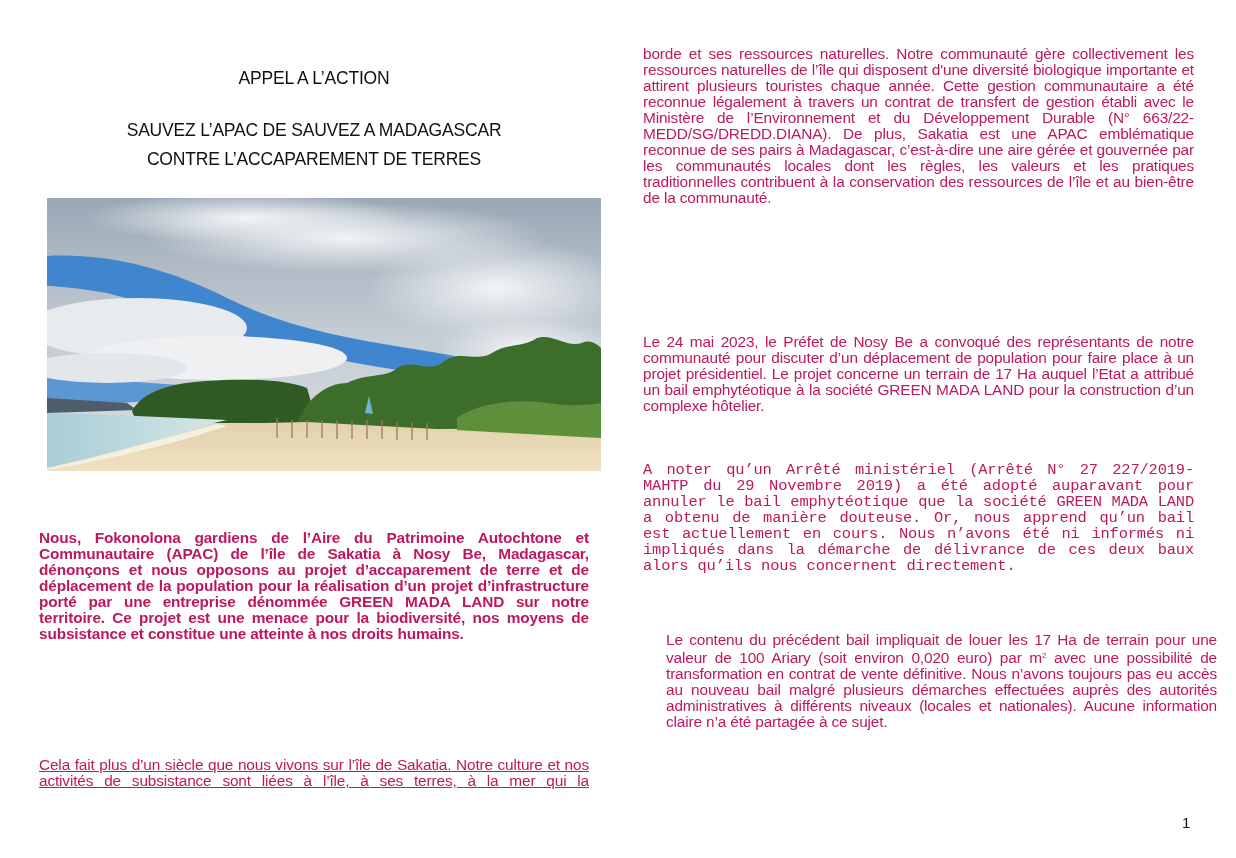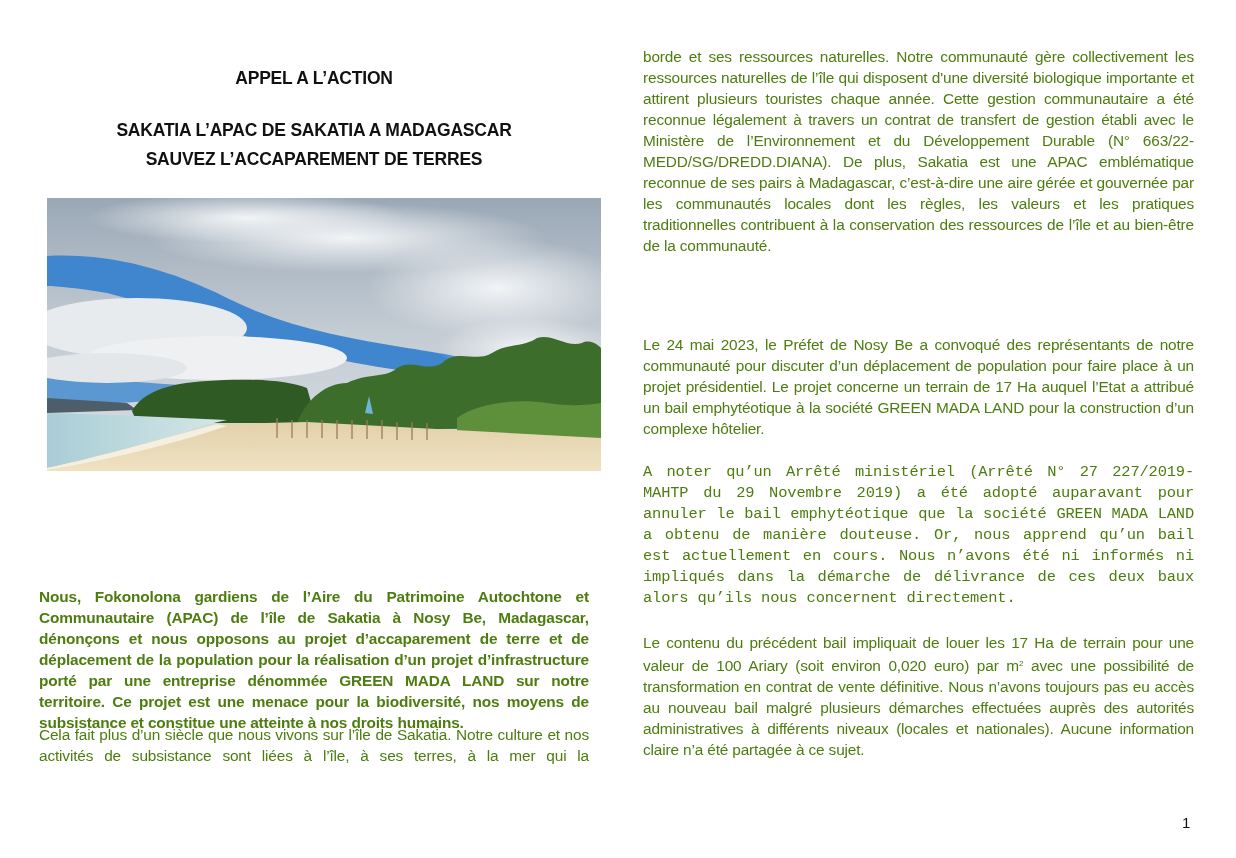--- a/index.html
+++ b/index.html
@@ -4,64 +4,64 @@
   <style>
     html, body { margin: 0; padding: 0; background: #ffffff; }
     body {
       width: 1236px; height: 858px; position: relative; overflow: hidden;
       font-family: "Liberation Sans", sans-serif; color: #111;
     }
     .page { position: absolute; inset: 0; background: #fff; }
 
     .title {
       position: absolute; left: 40px; width: 548px; text-align: center;
-      font-weight: bold; font-size: 17.5px; letter-spacing: -0.2px; color: #111;
+      font-weight: normal; font-size: 17.5px; letter-spacing: -0.2px; color: #111;
     }
     #t1 { top: 68px; }
     #t2 { top: 116px; line-height: 29px; }
 
     .photo {
       position: absolute; left: 47px; top: 198px; width: 554px; height: 273px;
       overflow: hidden;
     }
     .photo svg { display: block; width: 100%; height: 100%; }
 
     .col {
-      position: absolute; font-size: 15.4px; line-height: 21px; text-align: justify;
-      color: #4d7c0f; letter-spacing: -0.15px;
+      position: absolute; font-size: 15.4px; line-height: 16px; text-align: justify;
+      color: #be185d; letter-spacing: -0.15px;
     }
     .col p { margin: 0; }
     .left-col { left: 39px; width: 550px; }
     .right-col { left: 643px; width: 551px; }
 
-    #p-bold { top: 586px; font-weight: bold; }
-    #p-left2 { top: 724px; }
+    #p-bold { top: 530px; font-weight: bold; }
+    #p-left2 { top: 757px; text-decoration: underline; }
     
     #p-left2 p { text-align-last: justify; }
 
     #p-r1 { top: 46px; }
     #p-r2 { top: 334px; }
     #p-r3 { top: 462px; font-family: Liberation Mono, monospace; }
-    #p-r4 { top: 632px; }
+    #p-r4 { top: 632px; margin-left: 23px; }
 
     sup.m2 { font-size: 8px; vertical-align: 5px; }
 
     .page-number {
       position: absolute; left: 1182px; top: 814px; font-size: 15px; color: #111;
     }
   </style>
 </head>
 <body>
 
 <div class="page">
 
   <div id="t1" class="title">APPEL A L’ACTION</div>
   <div id="t2" class="title">
-    <div>SAKATIA L’APAC DE SAKATIA A MADAGASCAR</div>
-    <div>SAUVEZ L’ACCAPAREMENT DE TERRES</div>
+    <div>SAUVEZ L’APAC DE SAUVEZ A MADAGASCAR</div>
+    <div>CONTRE L’ACCAPAREMENT DE TERRES</div>
   </div>
 
   <div class="photo">
     <svg viewBox="0 0 554 273" preserveAspectRatio="none">
       <defs>
         <linearGradient id="skyG" x1="0" y1="0" x2="0" y2="1">
           <stop offset="0" stop-color="#9aa8b6"></stop>
           <stop offset="0.5" stop-color="#c4ccd4"></stop>
           <stop offset="1" stop-color="#d9dee3"></stop>
         </linearGradient>

